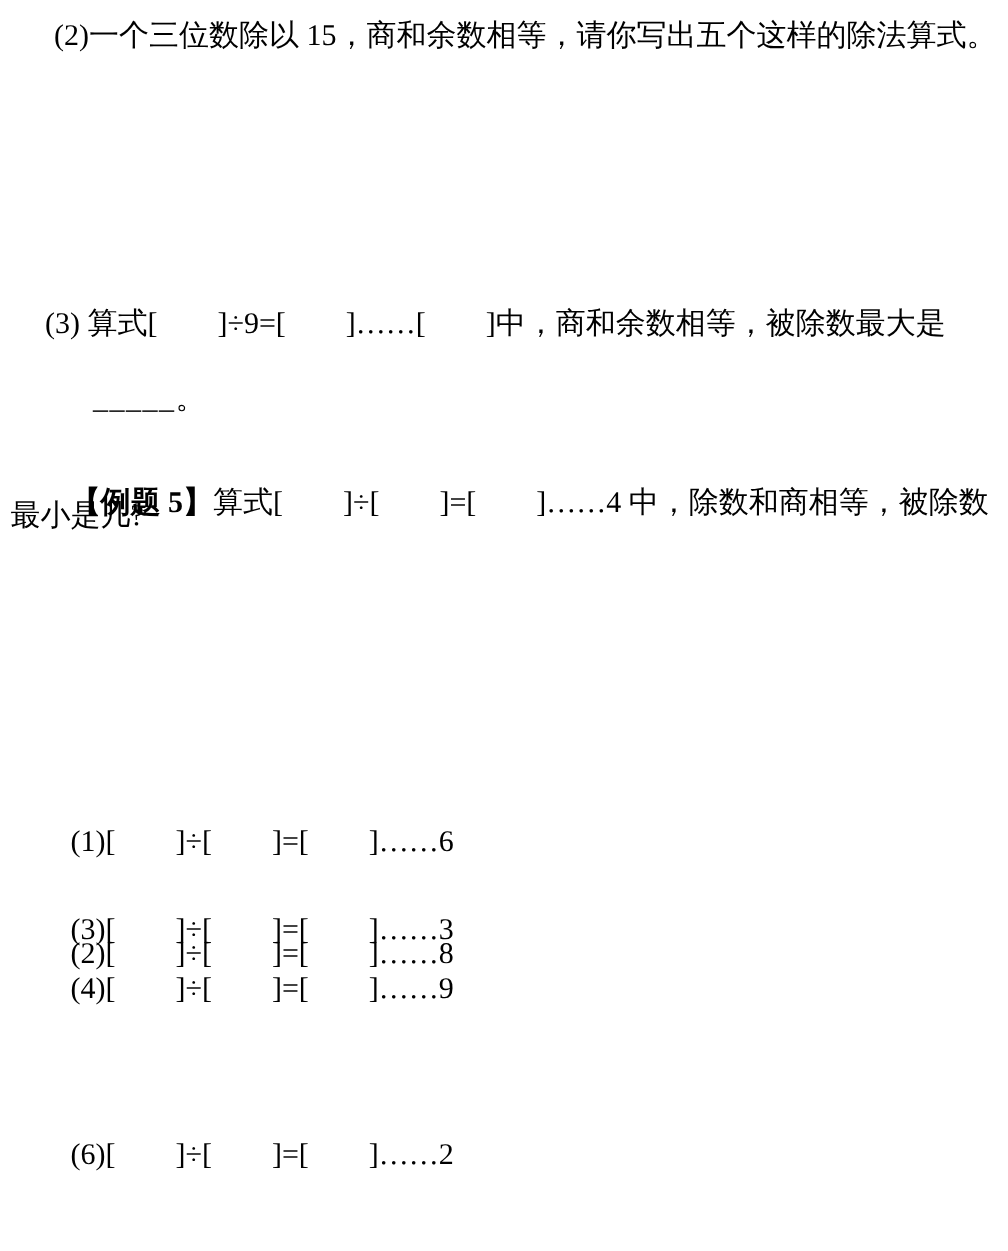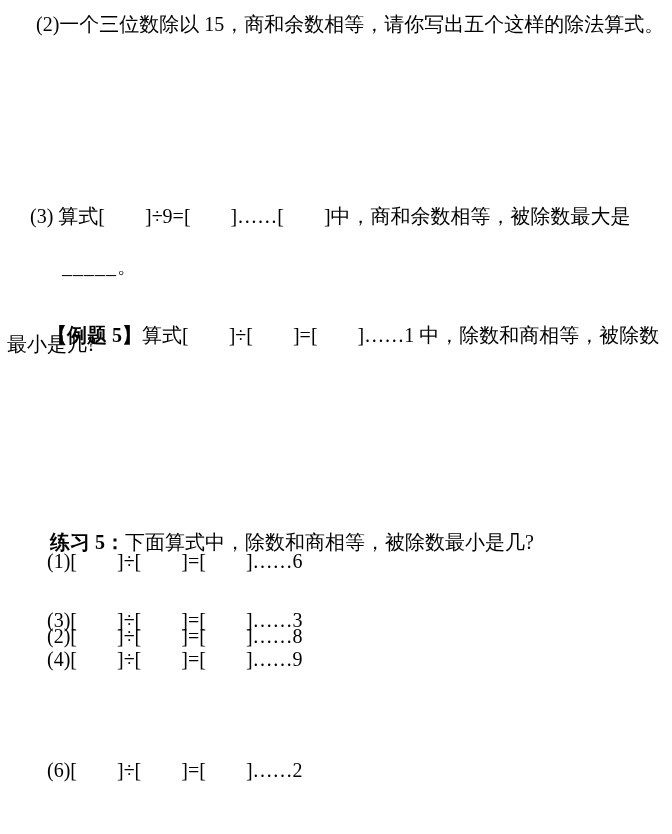--- a/index.html
+++ b/index.html
@@ -39,28 +39,25 @@
 
 <div class="page">
 
   <div class="line" style="left:36px; top:11px;">(2)一个三位数除以 15，商和余数相等，请你写出五个这样的除法算式。</div>
 
   <div class="line" style="left:30px; top:203px;">(3) 算式[　　]÷9=[　　]……[　　]中，商和余数相等，被除数最大是</div>
 
   <div class="line blank-line" style="left:62px; top:253px;">_____。</div>
 
   <div class="line" style="left:27px; top:296px;">
-    <span class="bold">【例题 5】</span><span>算式[　　]÷[　　]=[　　]……1 中，除数和商相等，被除数</span>
+    <span class="bold">【例题 5】</span><span>算式[　　]÷[　　]=[　　]……4 中，除数和商相等，被除数</span>
   </div>
 
   <div class="line" style="left:7px; top:331px;">最小是几?</div>
 
-  <div class="line" style="left:30px; top:503px;">
-    <span class="bold">练习 5：</span><span>下面算式中，除数和商相等，被除数最小是几?</span>
-  </div>
 
   <div class="line" style="left:47px; top:548px;">(1)[　　]÷[　　]=[　　]……6</div>
 
   <div class="line" style="left:47px; top:590px;margin-top:33px;">(2)[　　]÷[　　]=[　　]……8</div>
 
   <div class="line" style="left:47px; top:607px;">(3)[　　]÷[　　]=[　　]……3</div>
 
   <div class="line" style="left:47px; top:646px;">(4)[　　]÷[　　]=[　　]……9</div>
 
 

